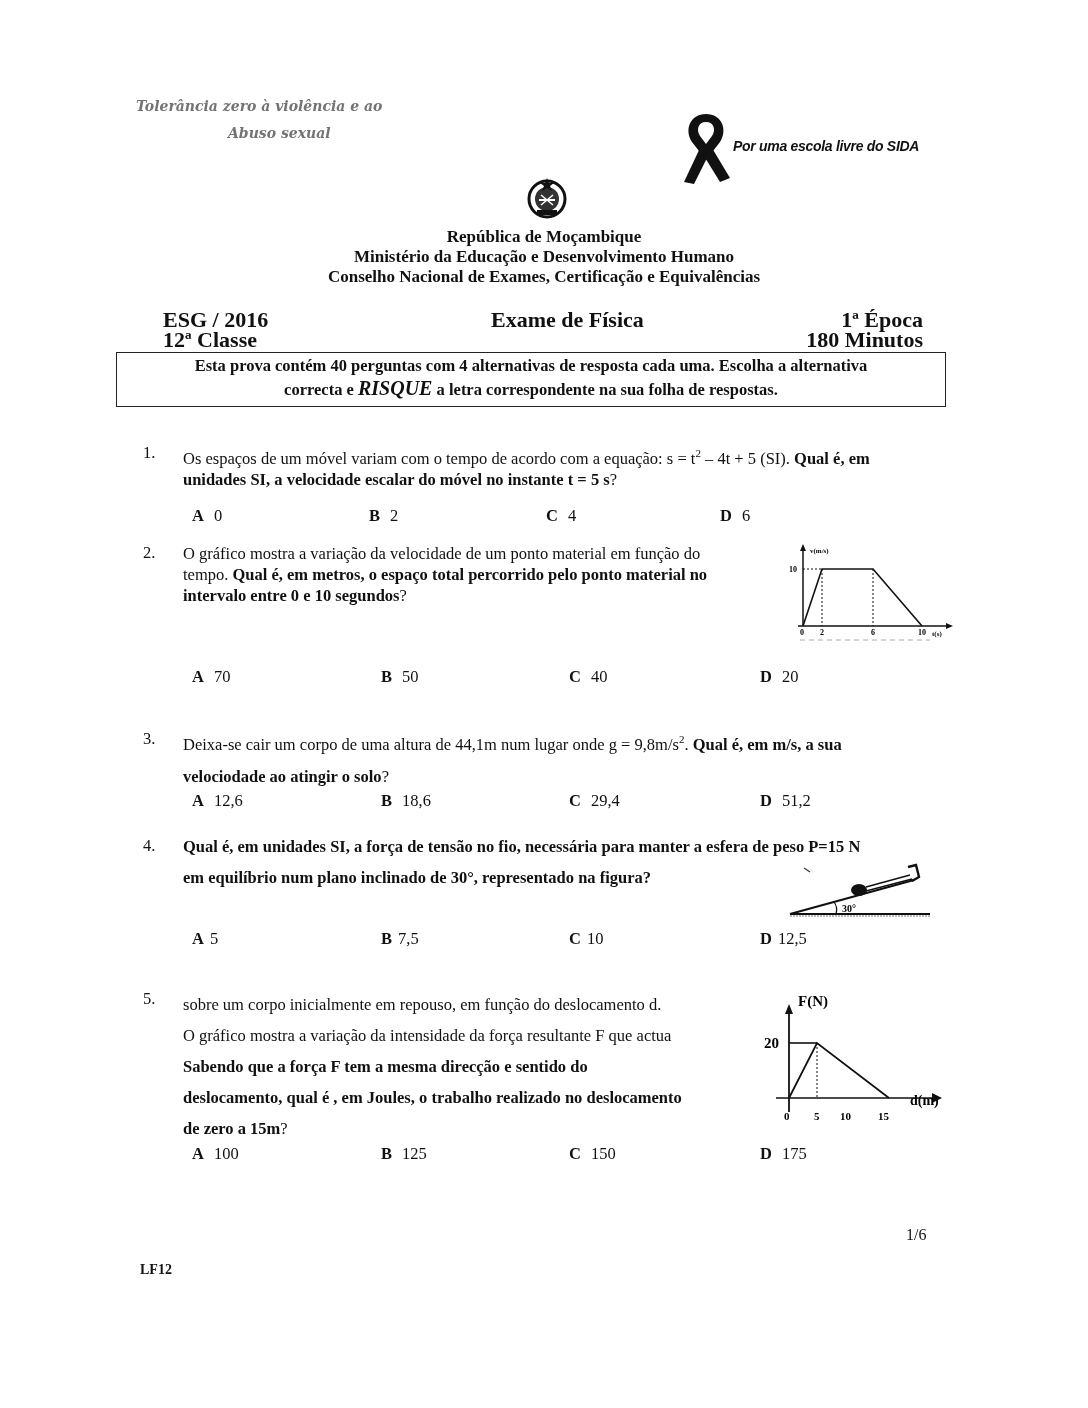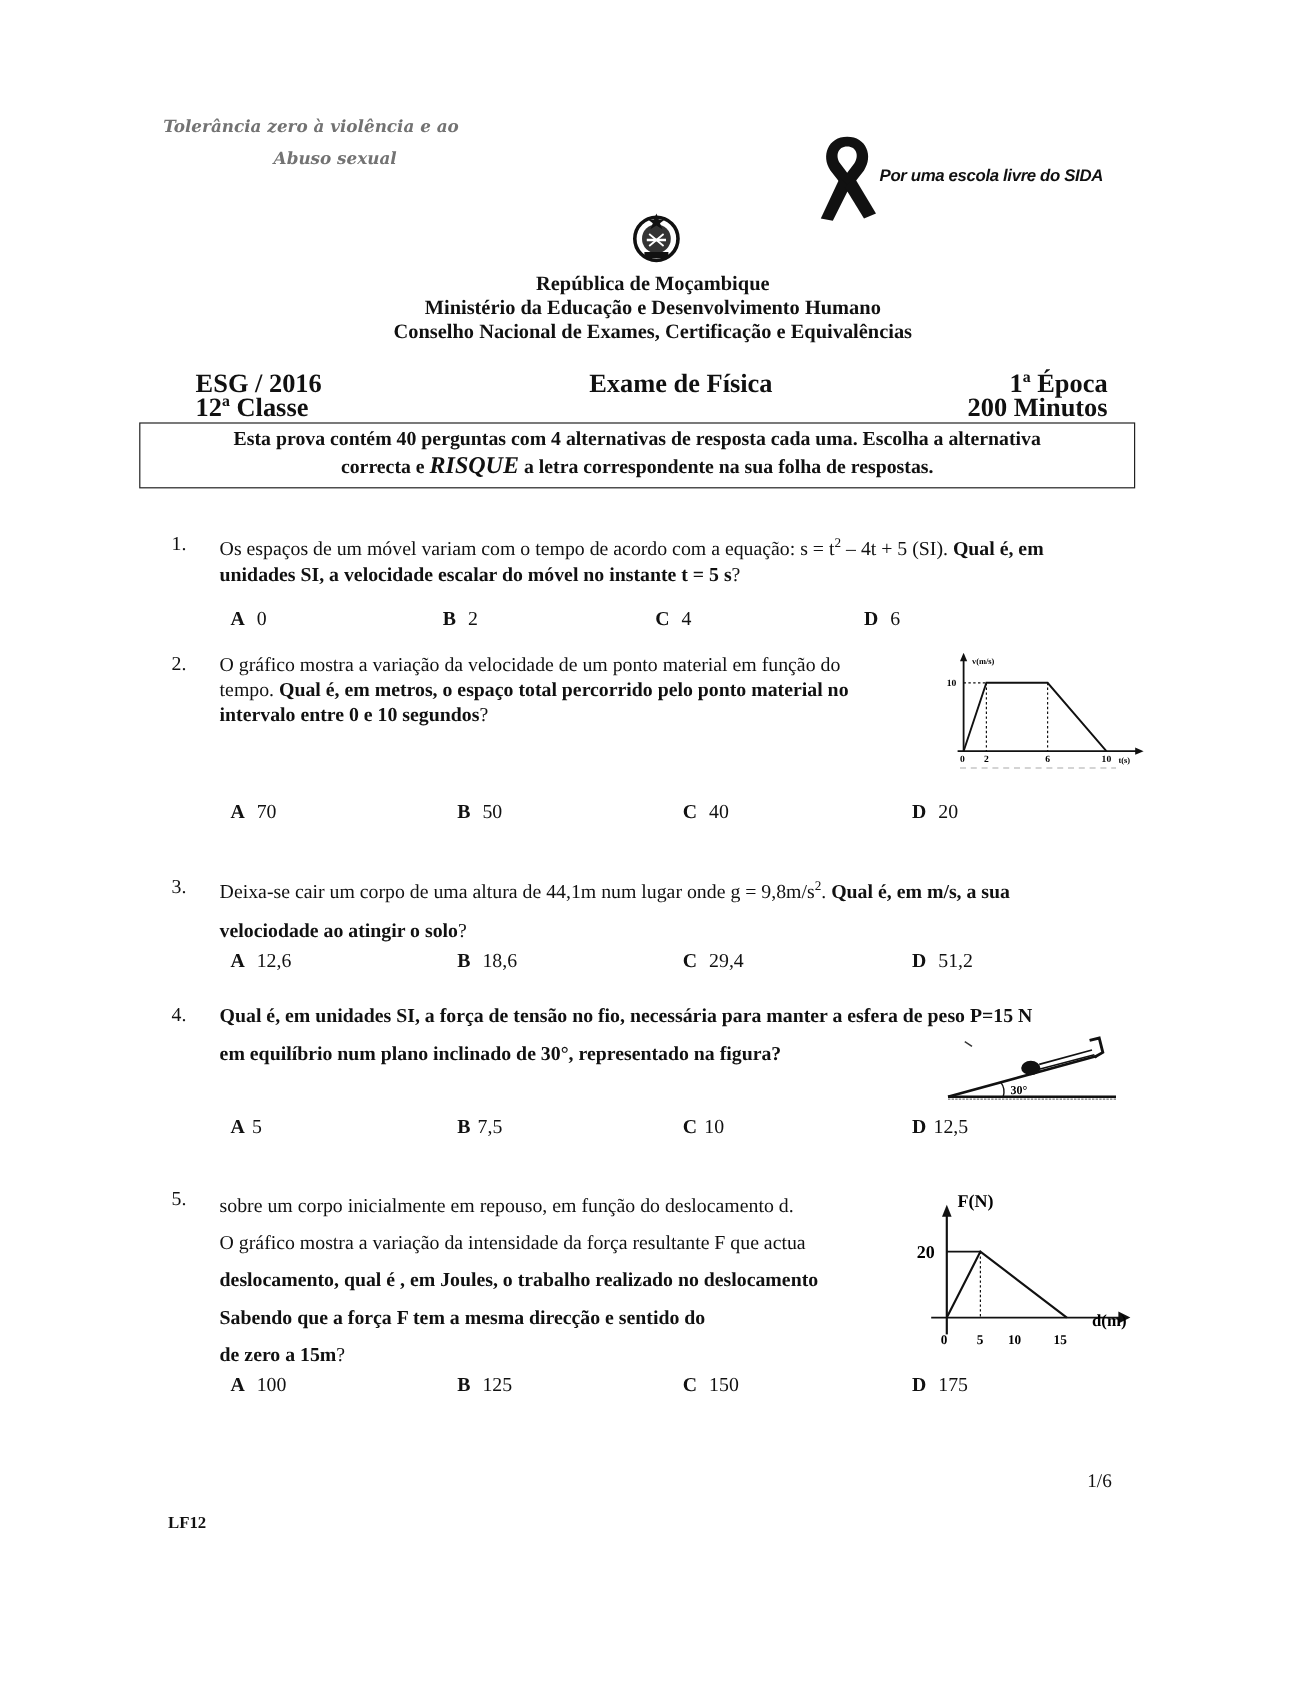--- a/index.html
+++ b/index.html
@@ -44,21 +44,21 @@
 </svg>
 
 <div class="abs inst" style="top:226px;">República de Moçambique</div>
 <div class="abs inst" style="top:246px;">Ministério da Educação e Desenvolvimento Humano</div>
 <div class="abs inst" style="top:266px;">Conselho Nacional de Exames, Certificação e Equivalências</div>
 
 <div class="abs hdr" style="left:163px; top:309px;">ESG / 2016</div>
 <div class="abs hdr" style="left:163px; top:329px;">12ª Classe</div>
 <div class="abs hdr" style="left:491px; top:309px;">Exame de Física</div>
 <div class="abs hdr" style="right:165px; top:309px; text-align:right;">1ª Época</div>
-<div class="abs hdr" style="right:165px; top:329px; text-align:right;">200 Minutos</div>
+<div class="abs hdr" style="right:165px; top:329px; text-align:right;">180 Minutos</div>
 
 <div class="abs box">
   <div>Esta prova contém 40 perguntas com 4 alternativas de resposta cada uma. Escolha a alternativa</div>
   <div><span>correcta e </span><span class="risque">RISQUE</span><span> a letra correspondente na sua folha de respostas.</span></div>
 </div>
 
 <div class="abs qnum" style="left:143px; top:443px;">1.</div>
 <div class="abs qtext" style="left:183px; top:443px; width:760px;">
   <div><span>Os espaços de um móvel variam com o tempo de acordo com a equação: s = t</span><sup style="font-size:11px;">2</sup><span> – 4t + 5 (SI). </span><b>Qual é, em</b></div>
   <div><b>unidades SI, a velocidade escalar do móvel no instante t = 5 s</b><span>?</span></div>
@@ -128,22 +128,22 @@
 </svg>
 <div class="abs opt" style="left:192px; top:929px;"><span class="letter" style="margin-right:6px;">A</span><span>5</span></div>
 <div class="abs opt" style="left:381px; top:929px;"><span class="letter" style="margin-right:6px;">B</span><span>7,5</span></div>
 <div class="abs opt" style="left:569px; top:929px;"><span class="letter" style="margin-right:6px;">C</span><span>10</span></div>
 <div class="abs opt" style="left:760px; top:929px;"><span class="letter" style="margin-right:6px;">D</span><span>12,5</span></div>
 
 <div class="abs qnum" style="left:143px; top:989px;">5.</div>
 <div class="abs qtext" style="left:183px; top:989px; width:570px; line-height:31px;">
   <div>sobre um corpo inicialmente em repouso, em função do deslocamento d.</div>
   <div>O gráfico mostra a variação da intensidade da força resultante F que actua</div>
+  <div><b>Sabendo que a força F  tem a mesma direcção e sentido do</b></div>
   <div><b>deslocamento, qual é , em Joules, o  trabalho realizado no deslocamento</b></div>
-  <div><b>Sabendo que a força F  tem a mesma direcção e sentido do</b></div>
   <div><b>de zero a 15m</b><span>?</span></div>
 </div>
 
 <svg class="abs" style="left:760px; top:990px;" width="190" height="135" viewBox="0 0 190 135">
   <line x1="29" y1="20" x2="29" y2="122" stroke="#111" stroke-width="1.8"></line>
   <polygon points="25,24 29,14 33,24" fill="#111"></polygon>
   <line x1="16" y1="108" x2="178" y2="108" stroke="#111" stroke-width="1.6"></line>
   <polygon points="172,103 182,108 172,113" fill="#111"></polygon>
   <polyline points="29,108 57,53 129,108" fill="none" stroke="#111" stroke-width="1.8"></polyline>
   <line x1="29" y1="53" x2="57" y2="53" stroke="#111" stroke-width="1.6"></line>

